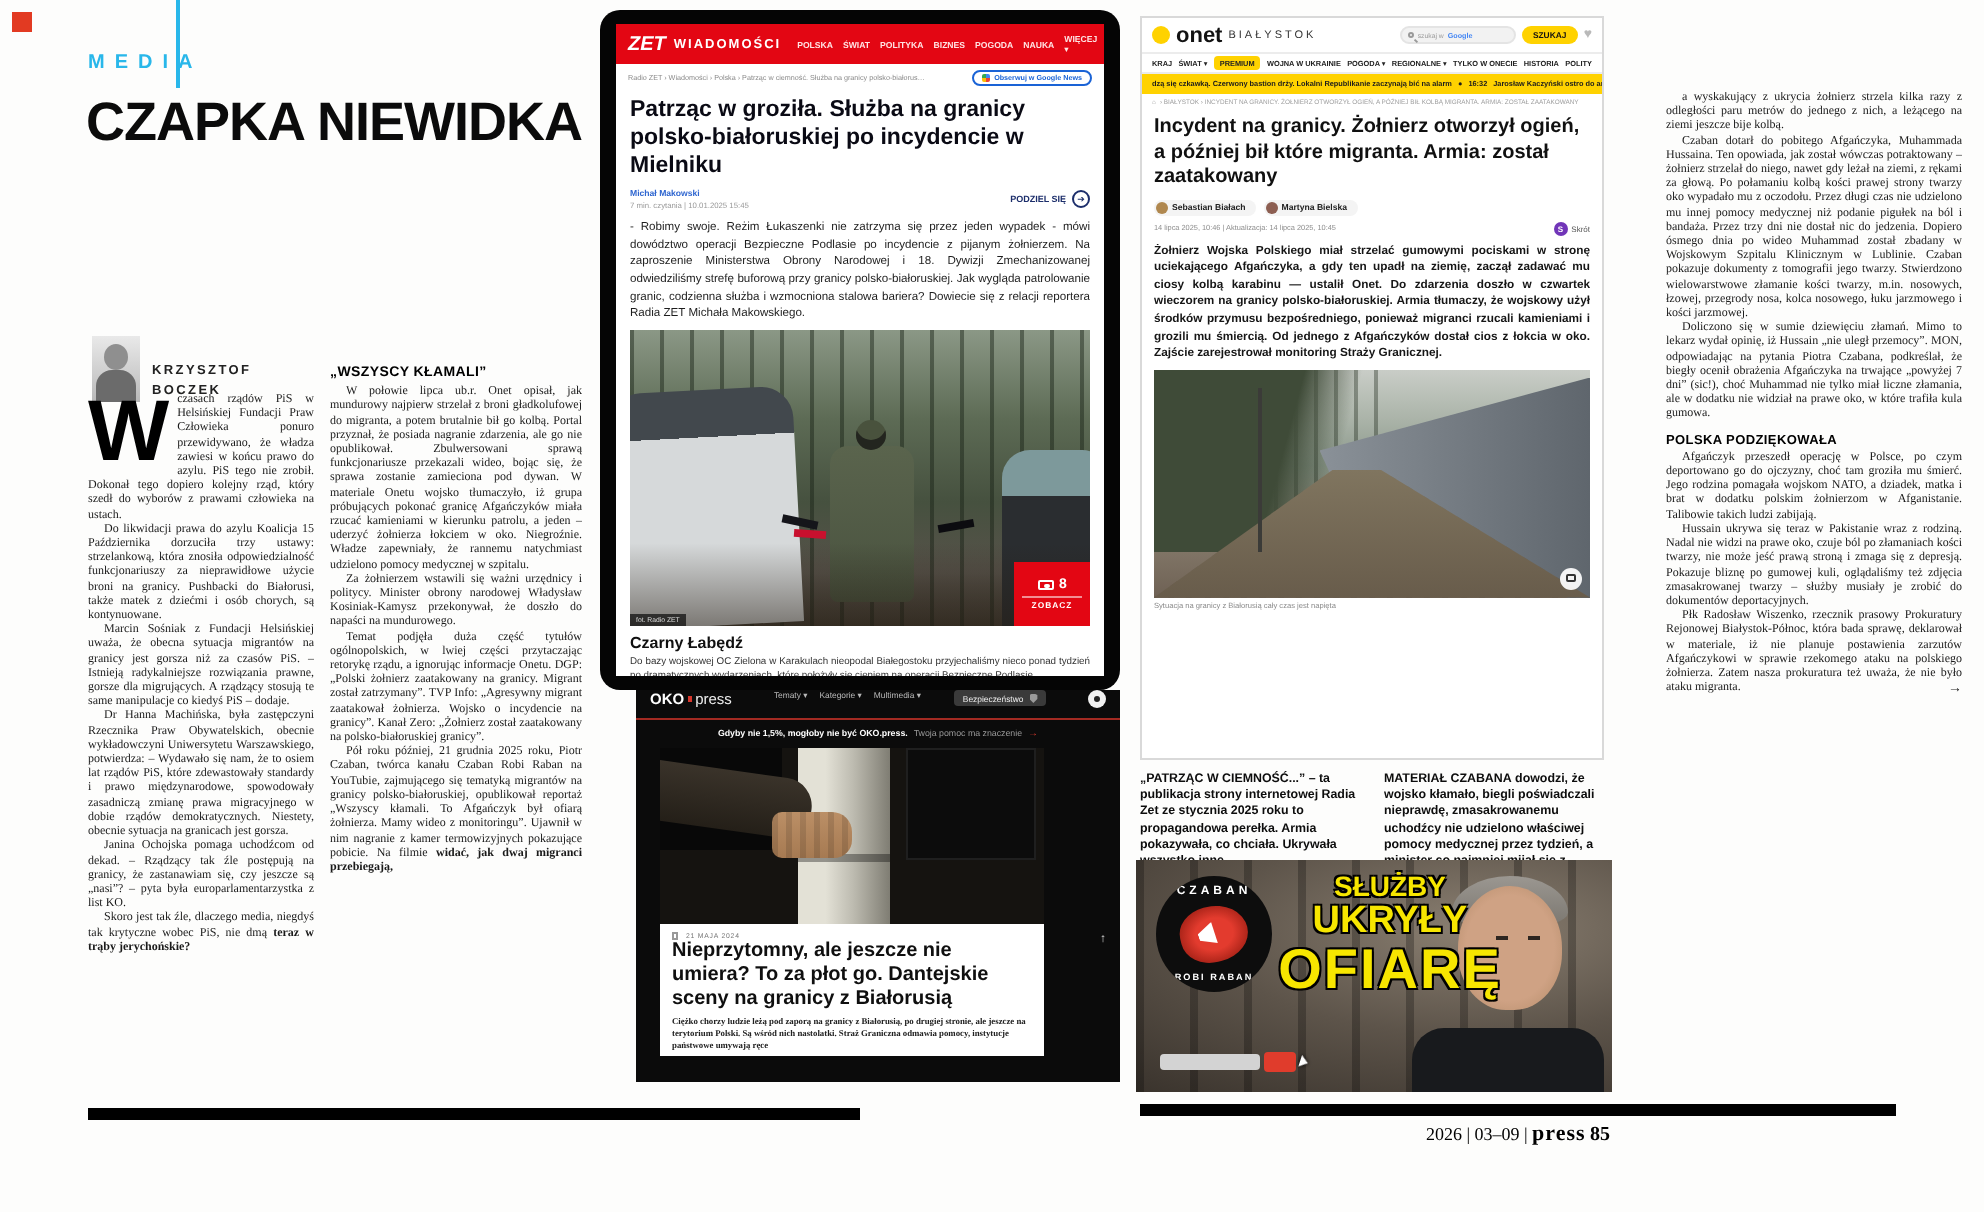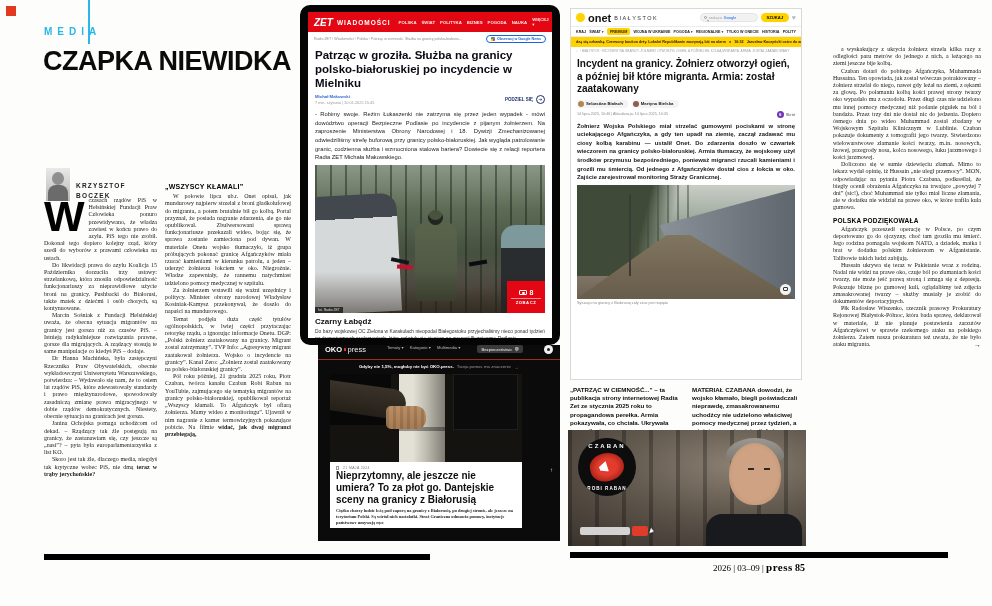--- a/index.html
+++ b/index.html
@@ -386,20 +386,25 @@
     <div class="cz-hair"></div>
     <div class="cz-head"></div>
     <div class="cz-eyes"></div>
     <div class="cz-jacket"></div>
     <div class="cz-logo">
       <div class="cz-logo-top">CZABAN</div>
       <div class="cz-splash"></div>
       <div class="cz-mega"></div>
       <div class="cz-logo-bot">ROBI RABAN</div>
     </div>
+    <div class="cz-h">
+      <div class="cz-l1">SŁUŻBY</div>
+      <div class="cz-l2">UKRYŁY</div>
+      <div class="cz-l3">OFIARĘ</div>
+    </div>
     <div class="cz-sub">
       <span class="field"></span>
       <span class="btn"></span>
       <span class="cz-cursor"></span>
     </div>
   </div>
 
   <div class="abs bodycol colR">
     <span><p class="bp">a wyskakujący z ukrycia żołnierz strzela kilka razy z odległości paru metrów do jednego z nich, a leżącego na ziemi jeszcze bije kolbą.</p><p class="bp">Czaban dotarł do pobitego Afgańczyka, Muhammada Hussaina. Ten opowiada, jak został wówczas potraktowany – żołnierz strzelał do niego, nawet gdy leżał na ziemi, z rękami za głową. Po połamaniu kolbą kości prawej strony twarzy oko wypadało mu z oczodołu. Przez długi czas nie udzielono mu innej pomocy medycznej niż podanie pigułek na ból i bandaża. Przez trzy dni nie dostał nic do jedzenia. Dopiero ósmego dnia po wideo Muhammad został zbadany w Wojskowym Szpitalu Klinicznym w Lublinie. Czaban pokazuje dokumenty z tomografii jego twarzy. Stwierdzono wielowarstwowe złamanie kości twarzy, m.in. nosowych, łzowej, przegrody nosa, kolca nosowego, łuku jarzmowego i kości jarzmowej.</p><p class="bp">Doliczono się w sumie dziewięciu złamań. Mimo to lekarz wydał opinię, iż Hussain „nie uległ przemocy”. MON, odpowiadając na pytania Piotra Czabana, podkreślał, że biegły ocenił obrażenia Afgańczyka na trwające „powyżej 7 dni” (sic!), choć Muhammad nie tylko miał liczne złamania, ale w dodatku nie widział na prawe oko, w które trafiła kula gumowa.</p></span>
     <p class="subhead-sm2">POLSKA PODZIĘKOWAŁA</p>

